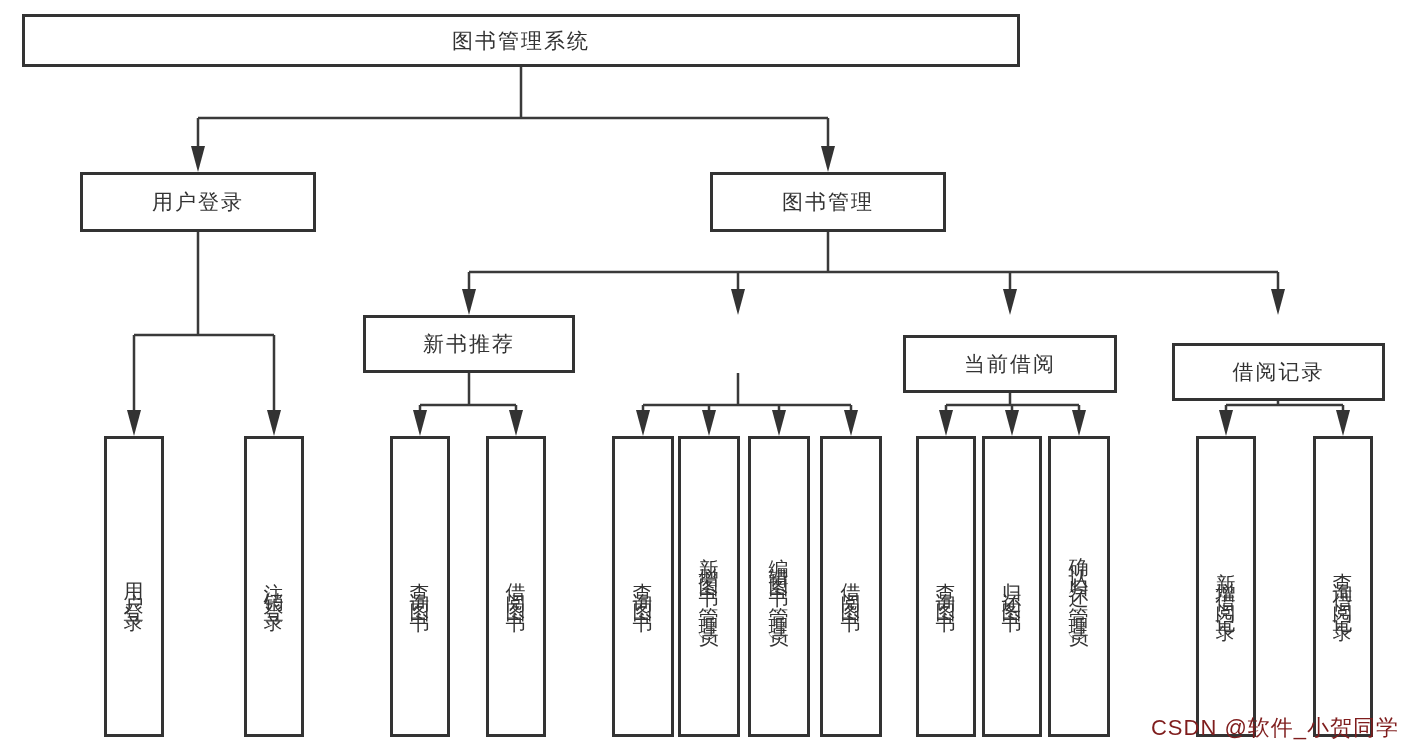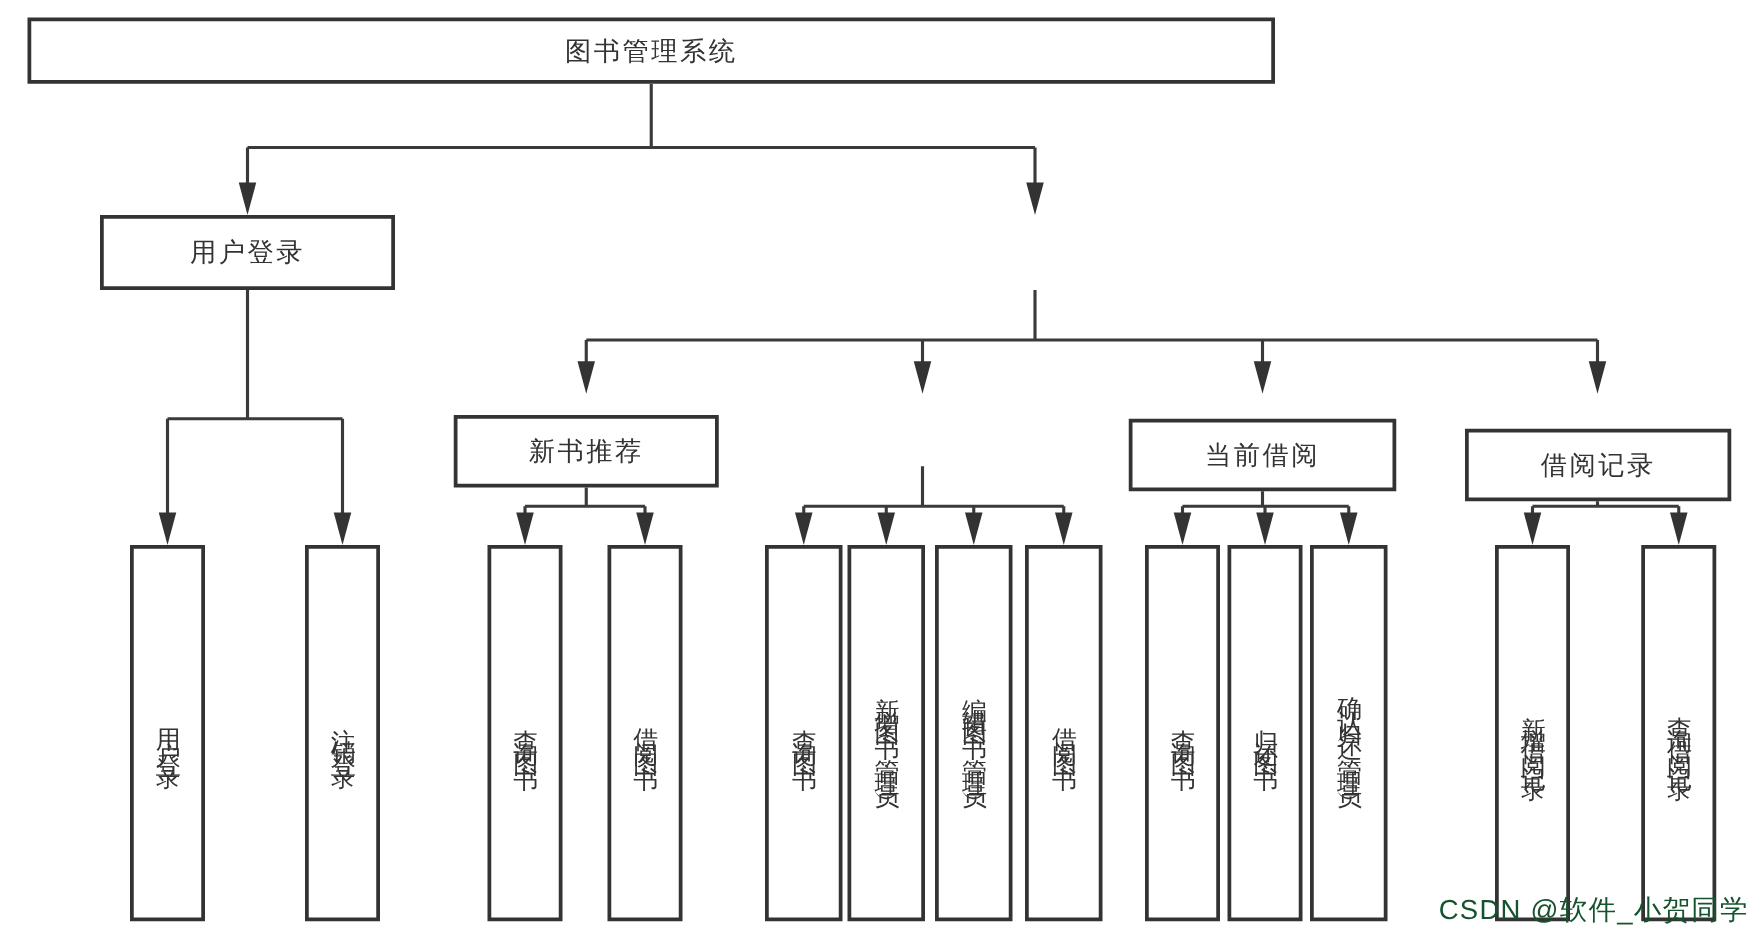--- a/index.html
+++ b/index.html
@@ -18,21 +18,21 @@
     color:#333333;
   }
   .hnode { font-size:21px; letter-spacing:2px; white-space:nowrap; }
   .vnode .vtext {
     writing-mode:vertical-rl;
     font-size:20px; line-height:1; letter-spacing:10px;
     color:#333333; white-space:nowrap;
   }
   .watermark {
     position:absolute; right:6px; bottom:4px; z-index:3;
-    font-size:22px; color:#14532d; letter-spacing:1px; white-space:nowrap;
+    font-size:22px; color:#7f1d1d; letter-spacing:1px; white-space:nowrap;
   }
 </style>
 </head>
 <body>
 
 <div class="canvas">
 
   <svg class="connectors" width="1405" height="747" viewBox="0 0 1405 747">
     <g stroke="#3a3a3a" stroke-width="2.5" fill="none">
       <path d="M521,67 V118 M198,118 H828 M198,118 V152 M828,118 V152"></path>
@@ -59,22 +59,23 @@
       <polygon points="1005,410 1019,410 1012,436"></polygon>
       <polygon points="1072,410 1086,410 1079,436"></polygon>
       <polygon points="1219,410 1233,410 1226,436"></polygon>
       <polygon points="1336,410 1350,410 1343,436"></polygon>
     </g>
   </svg>
 
   <div class="node hnode" style="left:22px; top:14px; width:998px; height:53px;">图书管理系统</div>
 
   <div class="node hnode" style="left:80px; top:172px; width:236px; height:60px;">用户登录</div>
+  <div class="node hnode" style="left:710px; top:172px; width:236px; height:60px;">图书管理</div>
 
-  <div class="node hnode" style="left:363px; top:332px; width:212px; height:58px;text-align:right;">新书推荐</div>
+  <div class="node hnode" style="left:363px; top:315px; width:212px; height:58px;text-align:right;">新书推荐</div>
   <div class="node hnode" style="left:903px; top:315px; width:214px; height:58px;margin-top:20px;">当前借阅</div>
   <div class="node hnode" style="left:1172px; top:315px; width:213px; height:58px;margin-top:28px;">借阅记录</div>
 
   <div class="node vnode" style="left:104px; top:436px; width:60px; height:301px;">
     <span class="vtext">用户登录</span>
   </div>
   <div class="node vnode" style="left:244px; top:436px; width:60px; height:301px;">
     <span class="vtext">注销登录</span>
   </div>
 

